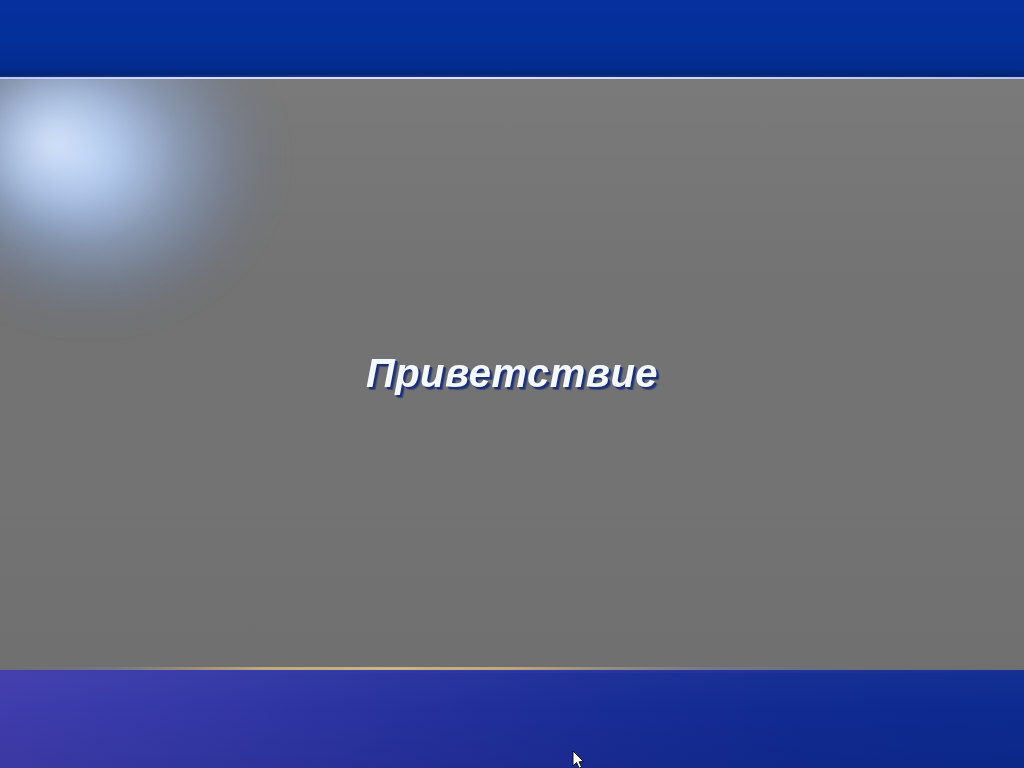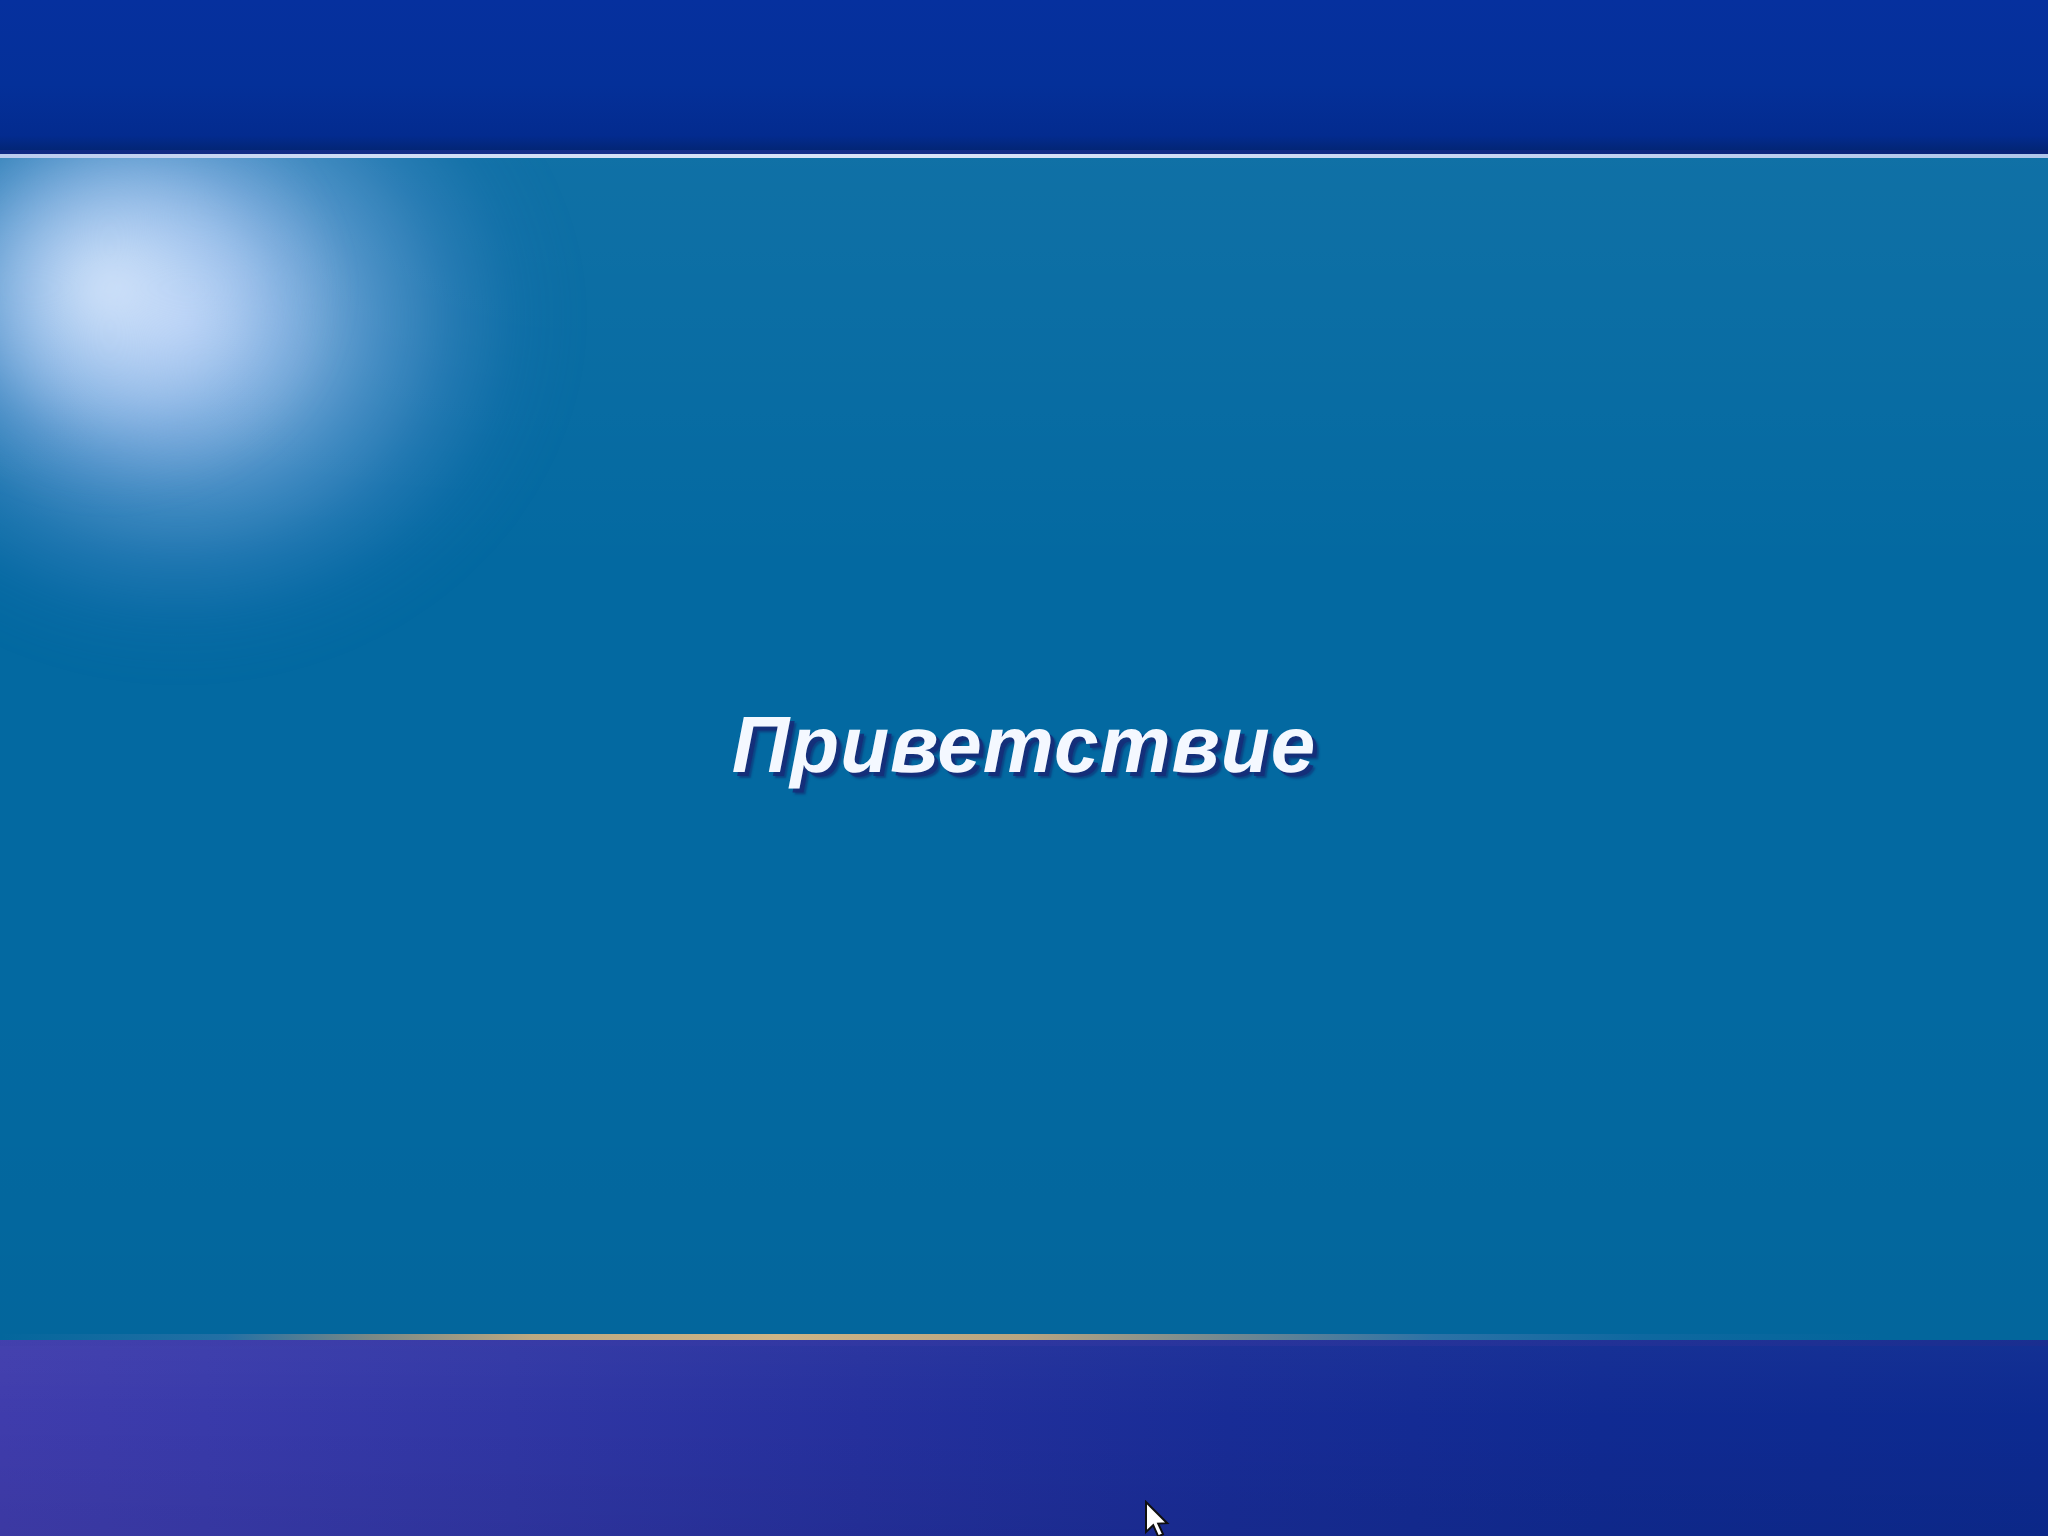--- a/index.html
+++ b/index.html
@@ -64,21 +64,21 @@
     opacity: 0.95;
   }
 
   
   .main-panel {
     position: absolute;
     left: 0;
     top: 79px;
     width: 1024px;
     height: 591px;
-    background: #0369a1;
+    background: #737373;
     overflow: hidden;
   }
 
   
   .panel-shade {
     position: absolute;
     inset: 0;
     background: linear-gradient(to bottom,
       rgba(255,255,255,0.05) 0%,
       rgba(255,255,255,0.00) 35%,

